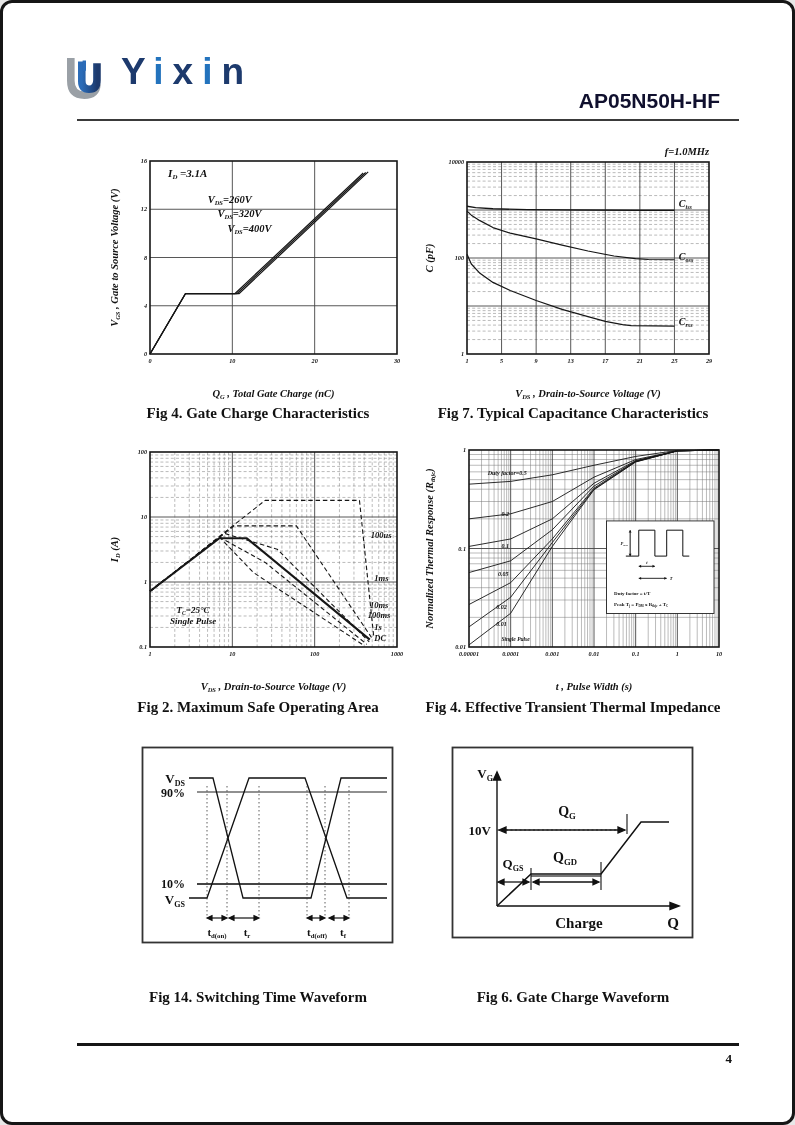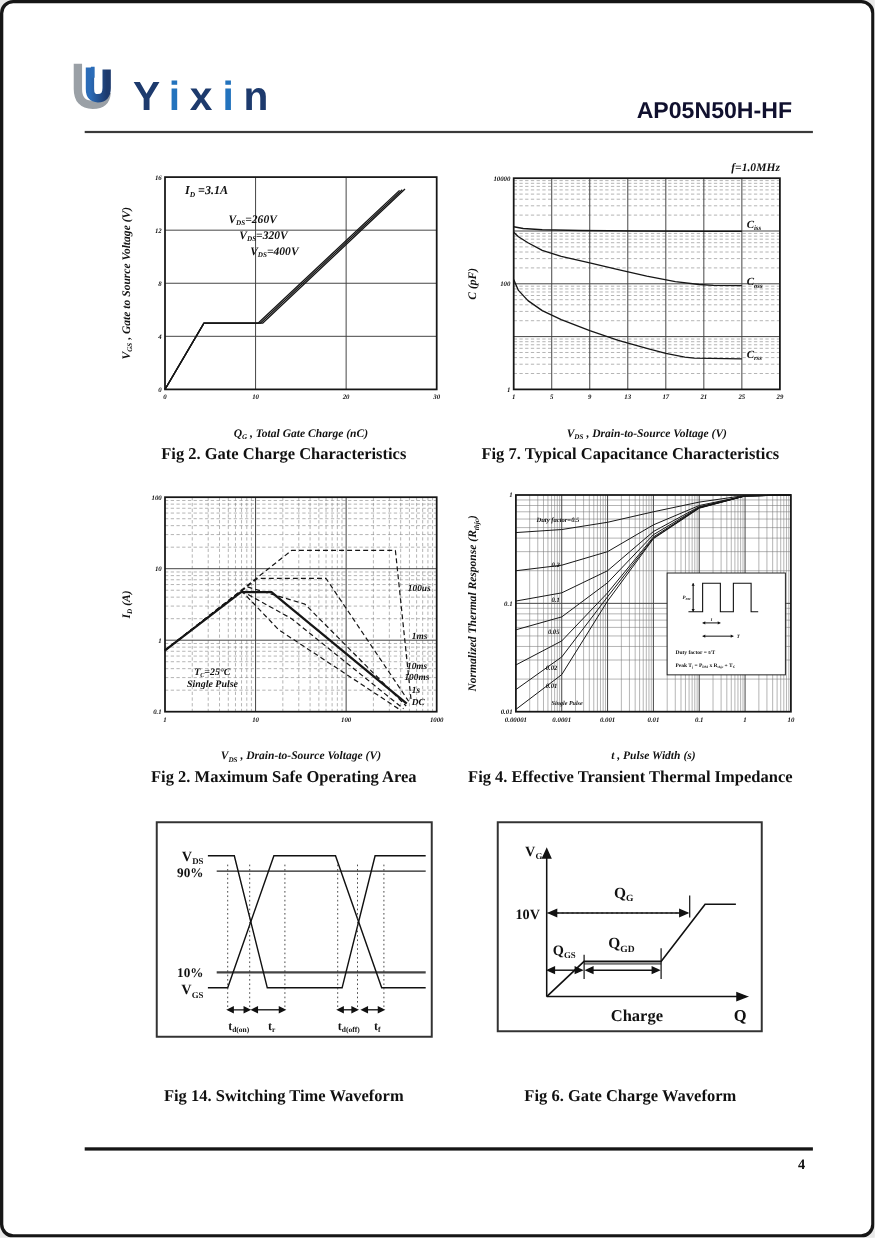--- a/index.html
+++ b/index.html
@@ -1,19 +1,19 @@
 <!DOCTYPE html>
 <html><head>
 <meta charset="utf-8">
 <style>
   html,body{margin:0;padding:0;background:#e8e8e8;}
   #page{position:relative;width:795px;height:1125px;background:#fff;border:3px solid #161616;
         border-radius:12px;box-sizing:border-box;overflow:hidden;font-family:"Liberation Serif",serif;}
   .abs{position:absolute;}
-  .logo{left:56px;top:48px;display:flex;align-items:flex-end;}
+  .logo{left:56px;top:48px;display:flex;align-items:flex-start;}
   .logo-text{font-family:"Liberation Sans",sans-serif;font-weight:bold;font-size:37px;letter-spacing:9px;margin-left:8px;}
   .model{right:72px;top:86px;font-family:"Liberation Sans",sans-serif;font-weight:bold;font-size:21px;color:#10102e;}
   .hrule{left:74px;top:116px;width:662px;height:2px;background:#3a3a3a;}
   .frule{left:74px;top:1040px;width:662px;height:3px;background:#161616;}
   .pagenum{right:60px;top:1048px;font-weight:bold;font-size:13px;color:#111;}
   .cap{font-weight:bold;font-size:15px;color:#111;text-align:center;}
   svg{position:absolute;overflow:visible;}
   svg text{fill:#111;}
   .wl{font-family:"Liberation Serif",serif;font-weight:bold;}
 </style>
@@ -317,21 +317,21 @@
       <polygon points="231.875,126.28909999999999 229.475,124.84909999999999 229.475,127.72909999999999" fill="#111"></polygon>
       <text x="223.8125" y="124.28909999999999" text-anchor="middle" fill="#111" font-family="&quot;Liberation Serif&quot;,serif" font-style="italic" font-weight="bold" font-size="4.5"><tspan dy="0" font-size="4.5">t</tspan></text>
       <line x1="215.75" y1="138.3258" x2="243.7" y2="138.3258" stroke="#111" stroke-width="0.9"></line>
       <polygon points="215.75,138.3258 218.15,136.8858 218.15,139.76579999999998" fill="#111"></polygon>
       <polygon points="243.7,138.3258 241.29999999999998,136.8858 241.29999999999998,139.76579999999998" fill="#111"></polygon>
       <text x="246.7" y="139.8258" text-anchor="start" fill="#111" font-family="&quot;Liberation Serif&quot;,serif" font-style="italic" font-weight="bold" font-size="4.5"><tspan dy="0" font-size="4.5">T</tspan></text>
       <text x="191.025" y="154.992" text-anchor="start" fill="#111" font-family="&quot;Liberation Serif&quot;,serif" font-style="normal" font-weight="bold" font-size="5"><tspan dy="0" font-size="5">Duty factor = t/T</tspan></text>
       <text x="191.025" y="166.1028" text-anchor="start" fill="#111" font-family="&quot;Liberation Serif&quot;,serif" font-style="normal" font-weight="bold" font-size="5"><tspan dy="0" font-size="5">Peak T</tspan><tspan dy="1.1" font-size="3.1">j</tspan><tspan dy="-1.1" font-size="5"> = P</tspan><tspan dy="1.1" font-size="3.1">DM</tspan><tspan dy="-1.1" font-size="5"> x R</tspan><tspan dy="1.1" font-size="3.1">thjc</tspan><tspan dy="-1.1" font-size="5"> + T</tspan><tspan dy="1.1" font-size="3.1">C</tspan></text>
     </svg>
 
-  <div class="abs cap" style="left:95px;top:402px;width:320px">Fig 2. Gate Charge Characteristics</div>
+  <div class="abs cap" style="left:95px;top:402px;width:320px">Fig 4. Gate Charge Characteristics</div>
   <div class="abs cap" style="left:400px;top:402px;width:340px">Fig 7. Typical Capacitance Characteristics</div>
   <div class="abs cap" style="left:95px;top:696px;width:320px">Fig 2. Maximum Safe Operating Area</div>
   <div class="abs cap" style="left:395px;top:696px;width:350px">Fig 4. Effective Transient Thermal Impedance</div>
 
   <svg viewBox="0 0 253 198" style="left:138px;top:743px;width:253px;height:198px">
     <rect x="1.5" y="1.5" width="250" height="195" fill="#fff" stroke="#333" stroke-width="1.8"></rect>
     <line x1="56" y1="46" x2="246" y2="46" stroke="#222" stroke-width="1.1"></line>
     <line x1="56" y1="138" x2="246" y2="138" stroke="#444" stroke-width="2"></line>
     <path d="M48 32 H72 L102 152 H170 L200 32 H246" fill="none" stroke="#111" stroke-width="1.3"></path>
     <path d="M48 152 H66 L108 32 H164 L206 152 H246" fill="none" stroke="#111" stroke-width="1.3"></path>

